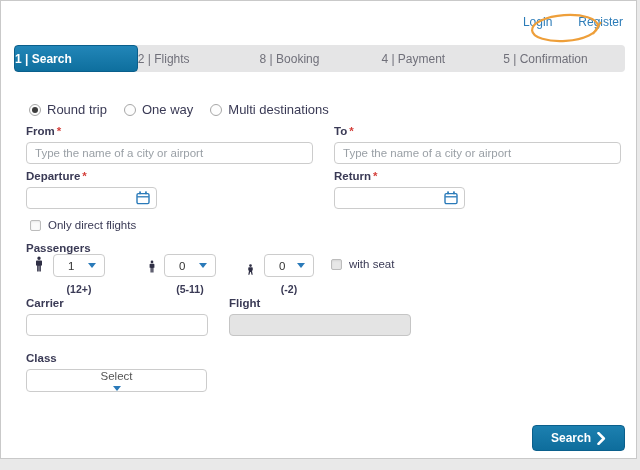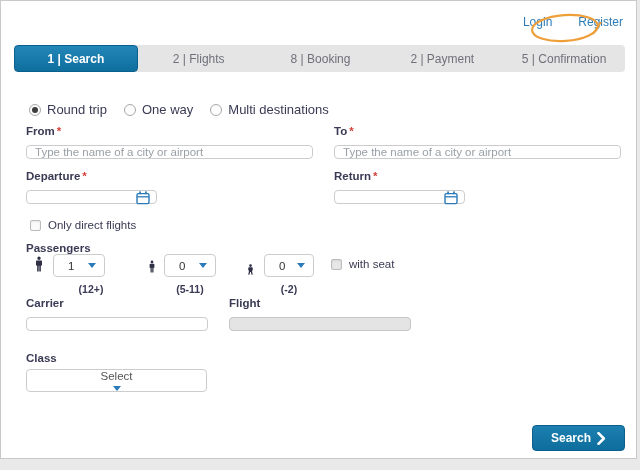--- a/index.html
+++ b/index.html
@@ -26,21 +26,21 @@
   
   .tabbar {
     position: absolute; left: 13px; top: 44px;
     width: 611px; height: 27px;
     background: #e5e5e6;
     border-radius: 4px;
     display: flex;
   }
   .tab {
     flex: 1;
-    display: flex; align-items: center; justify-content: center;
+    display: flex; align-items: center; 
     font-size: 12px; color: #70707a;
     cursor: pointer;
   }
   .tab.active {
     background: linear-gradient(#2286b8, #0e6f9e);
     border: 1px solid #0a5f8c;
     border-radius: 4px;
     color: #ffffff;
     font-weight: bold;
   }
@@ -57,21 +57,21 @@
     display: inline-flex; align-items: center; justify-content: center;
   }
   .radio.checked::after {
     content: ""; width: 6px; height: 6px; border-radius: 50%; background: #3d3d3d;
   }
   
   .fblock { position: absolute; }
   .flabel { font-size: 11.5px; font-weight: bold; color: #3a3a55; margin-bottom: 5px; }
   .req { color: #d43f3a; margin-left: 2px; }
   .tinput {
-    width: 100%; height: 14px;
+    width: 100%; height: 22px;
     border: 1px solid #cccccc; border-radius: 4px;
     font-family: "Liberation Sans", sans-serif;
     font-size: 11.5px; color: #333;
     padding: 5px 8px; background: #fff; outline: none;
   }
   .tinput::placeholder { color: #9aa0a6; }
   .tinput:disabled { background: #e4e4e4; border-color: #c5c5c5; }
   .date-wrap { position: relative; width: 131px; }
   .cal { position: absolute; right: 7px; top: 4px; }
   
@@ -134,21 +134,21 @@
     <div class="tab active">
         <span>1 | Search</span>
       </div>
     <div class="tab">
         <span>2 | Flights</span>
       </div>
     <div class="tab">
         <span>8 | Booking</span>
       </div>
     <div class="tab">
-        <span>2 | Payment</span>
+        <span>4 | Payment</span>
       </div>
     <div class="tab">
         <span>5 | Confirmation</span>
       </div>
   </div>
 
   <div class="radio-row">
     <label class="radio-item">
       <span class="radio checked"></span>
       <span>Round trip</span>
@@ -212,21 +212,21 @@
 
   <span class="pax-ico" style="left:33px; top:255px;">
     <svg width="10" height="16" viewBox="0 0 20 32">
         <path fill="#2f2f45" d="M10 1.2a3.4 3.4 0 110 6.8 3.4 3.4 0 010-6.8zM6 9h8c1.2 0 2 .9 2 2v8.2h-2.3V31h-3.1V19.6h-1.2V31H6.3V19.2H4V11c0-1.1.8-2 2-2z"></path>
       </svg>
   </span>
   <div class="pax-sel" style="left:52px; top:253px; width:52px;">
     <span>1</span>
     <span class="caret"></span>
   </div>
-  <div class="age" style="left:62px; top:282px; width:56px;">(12+)</div>
+  <div class="age" style="left:50px; top:282px; width:56px;">(12+)</div>
 
   <span class="pax-ico" style="left:147px; top:258px;">
     <svg width="8" height="13" viewBox="0 0 20 32">
         <path fill="#2f2f45" d="M10 1.2a3.4 3.4 0 110 6.8 3.4 3.4 0 010-6.8zM6 9h8c1.2 0 2 .9 2 2v8.2h-2.3V31h-3.1V19.6h-1.2V31H6.3V19.2H4V11c0-1.1.8-2 2-2z"></path>
       </svg>
   </span>
   <div class="pax-sel" style="left:163px; top:253px; width:52px;">
     <span>0</span>
     <span class="caret"></span>
   </div>

